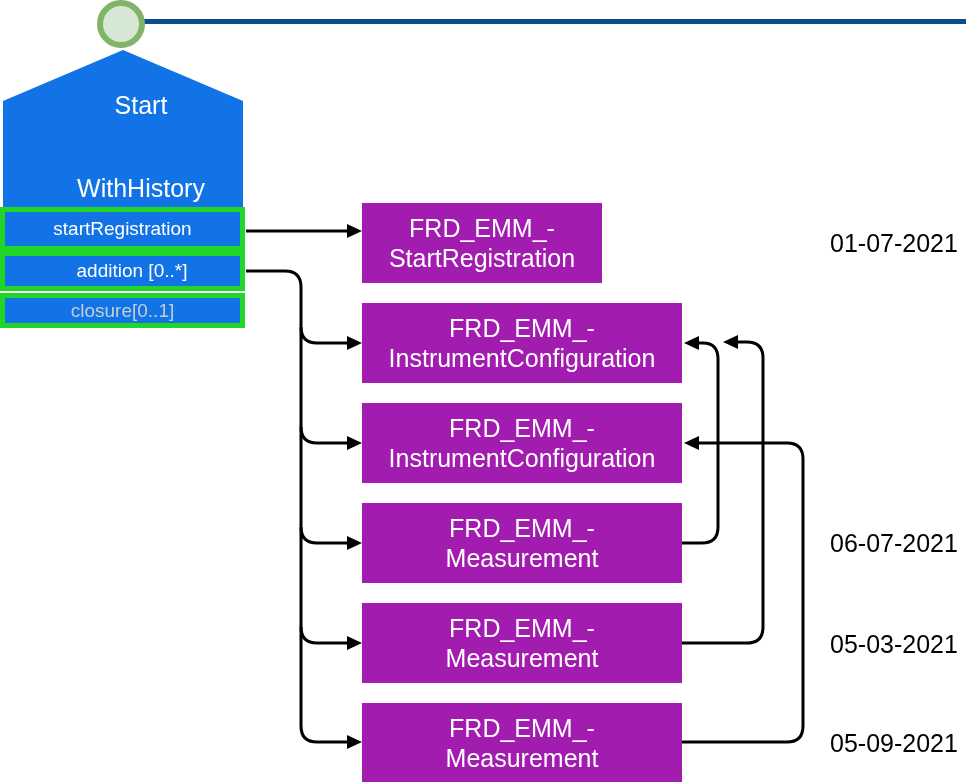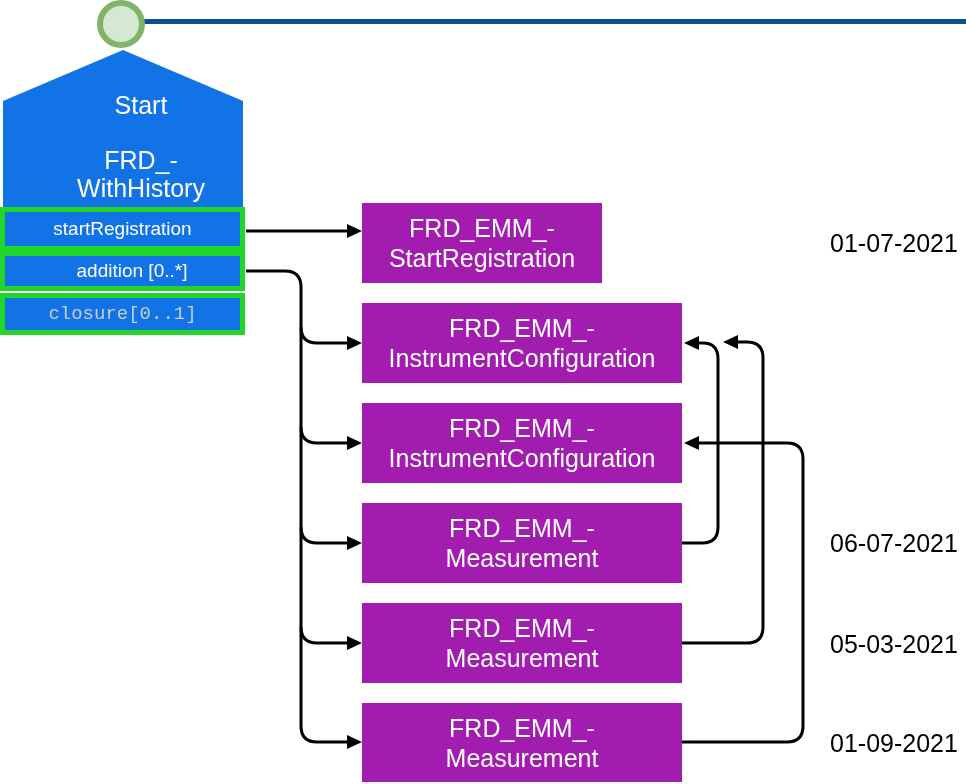--- a/index.html
+++ b/index.html
@@ -100,30 +100,29 @@
     <polygon points="684,343 699,336 699,350" fill="#000"></polygon>
 
     <path d="M682,643 H747 Q763,643 763,627 V358 Q763,342 747,342 H738" stroke="#000" stroke-width="3"></path>
     <polygon points="723,342 738,335 738,349" fill="#000"></polygon>
 
     <path d="M682,742 H787 Q803,742 803,726 V459 Q803,443 787,443 H699" stroke="#000" stroke-width="3"></path>
     <polygon points="684,443 699,436 699,450" fill="#000"></polygon>
   </svg>
 
   <div class="pent-label" style="top:91px;">Start</div>
-  <div class="pent-label" style="top:146px;">FRD_-</div>
   <div class="pent-label" style="top:174px;">WithHistory</div>
 
   <div class="green-row" style="top:207px; height:44px;">
     <span>startRegistration</span>
   </div>
   <div class="green-row" style="top:251px; height:40px;padding-left:19px;">
     <span>addition [0..*]</span>
   </div>
-  <div class="green-row muted" style="top:293px; height:42px;font-family:Liberation Mono, monospace;">
+  <div class="green-row muted" style="top:293px; height:35px;">
     <span>closure[0..1]</span>
   </div>
 
   <div class="event-box" style="top:203px; width:240px; height:80px;">
     <div class="line">FRD_EMM_-</div>
     <div class="line">StartRegistration</div>
   </div>
 
   <div class="event-box" style="top:303px; width:320px; height:80px;">
     <div class="line">FRD_EMM_-</div>
@@ -146,15 +145,15 @@
   </div>
 
   <div class="event-box" style="top:703px; width:320px; height:79px;">
     <div class="line">FRD_EMM_-</div>
     <div class="line">Measurement</div>
   </div>
 
   <div class="date-label" style="top:231px;">01-07-2021</div>
   <div class="date-label" style="top:531px;">06-07-2021</div>
   <div class="date-label" style="top:632px;">05-03-2021</div>
-  <div class="date-label" style="top:731px;">01-09-2021</div>
+  <div class="date-label" style="top:731px;">05-09-2021</div>
 
 </div>
 
 </body></html>

